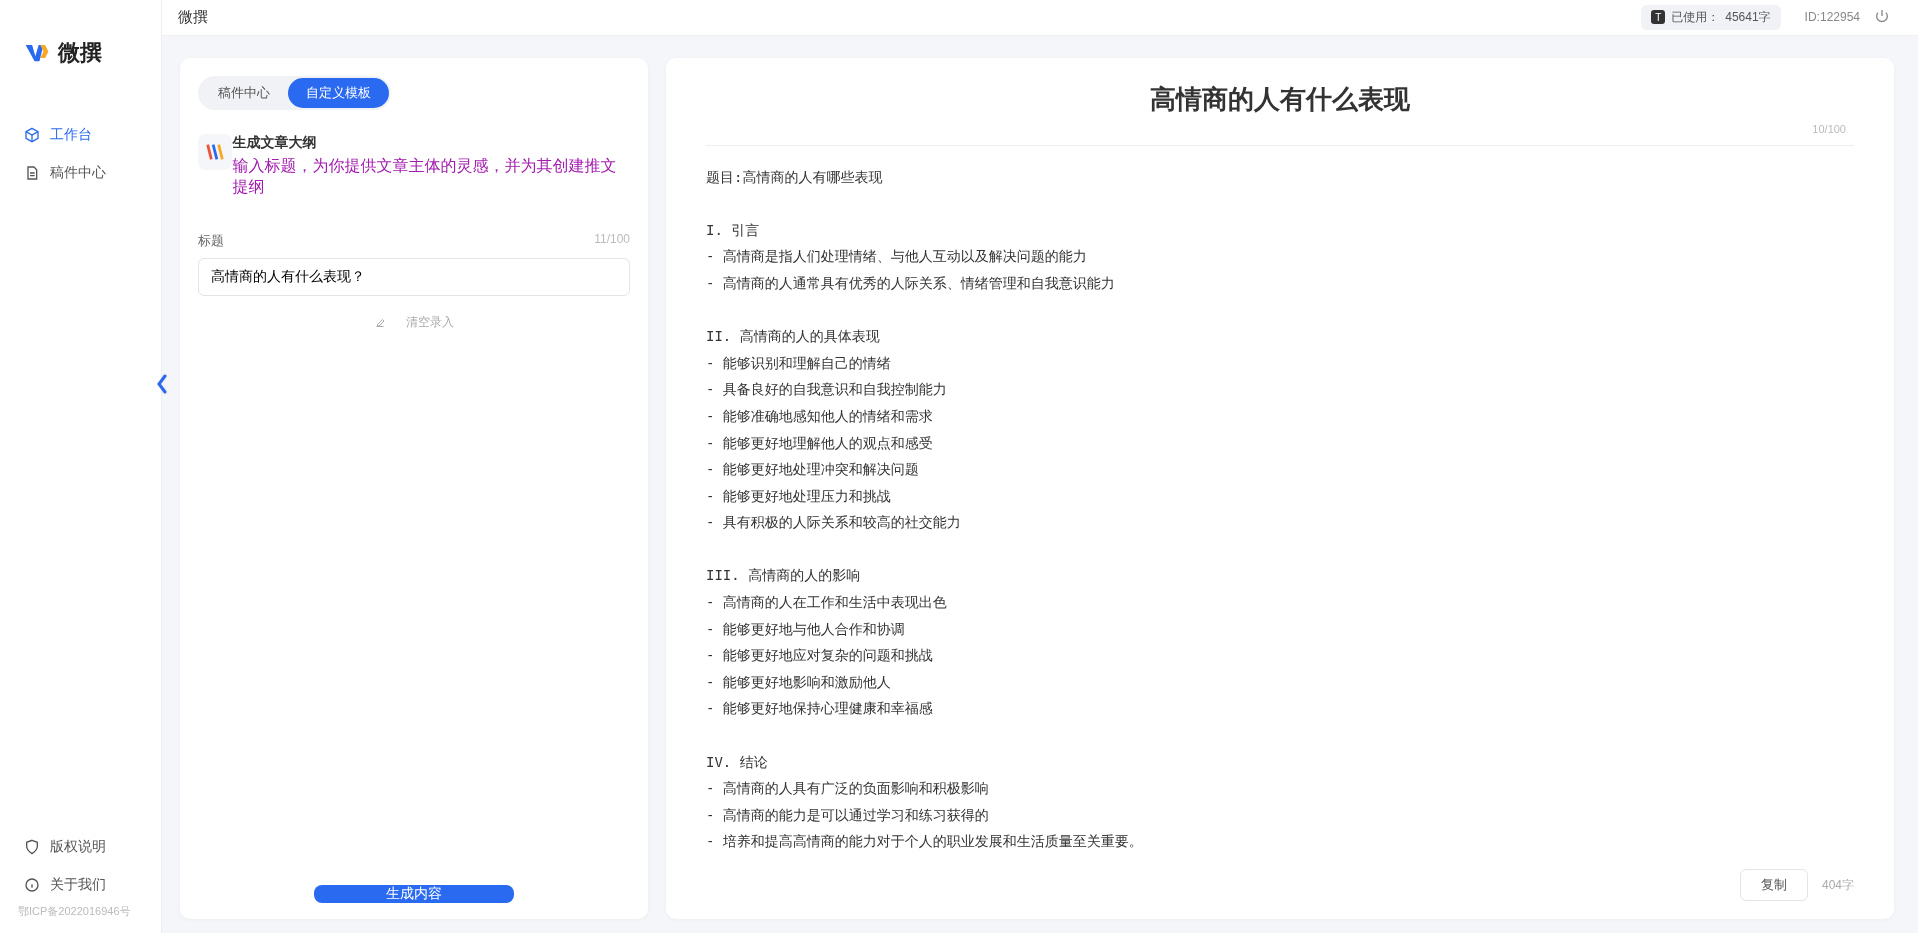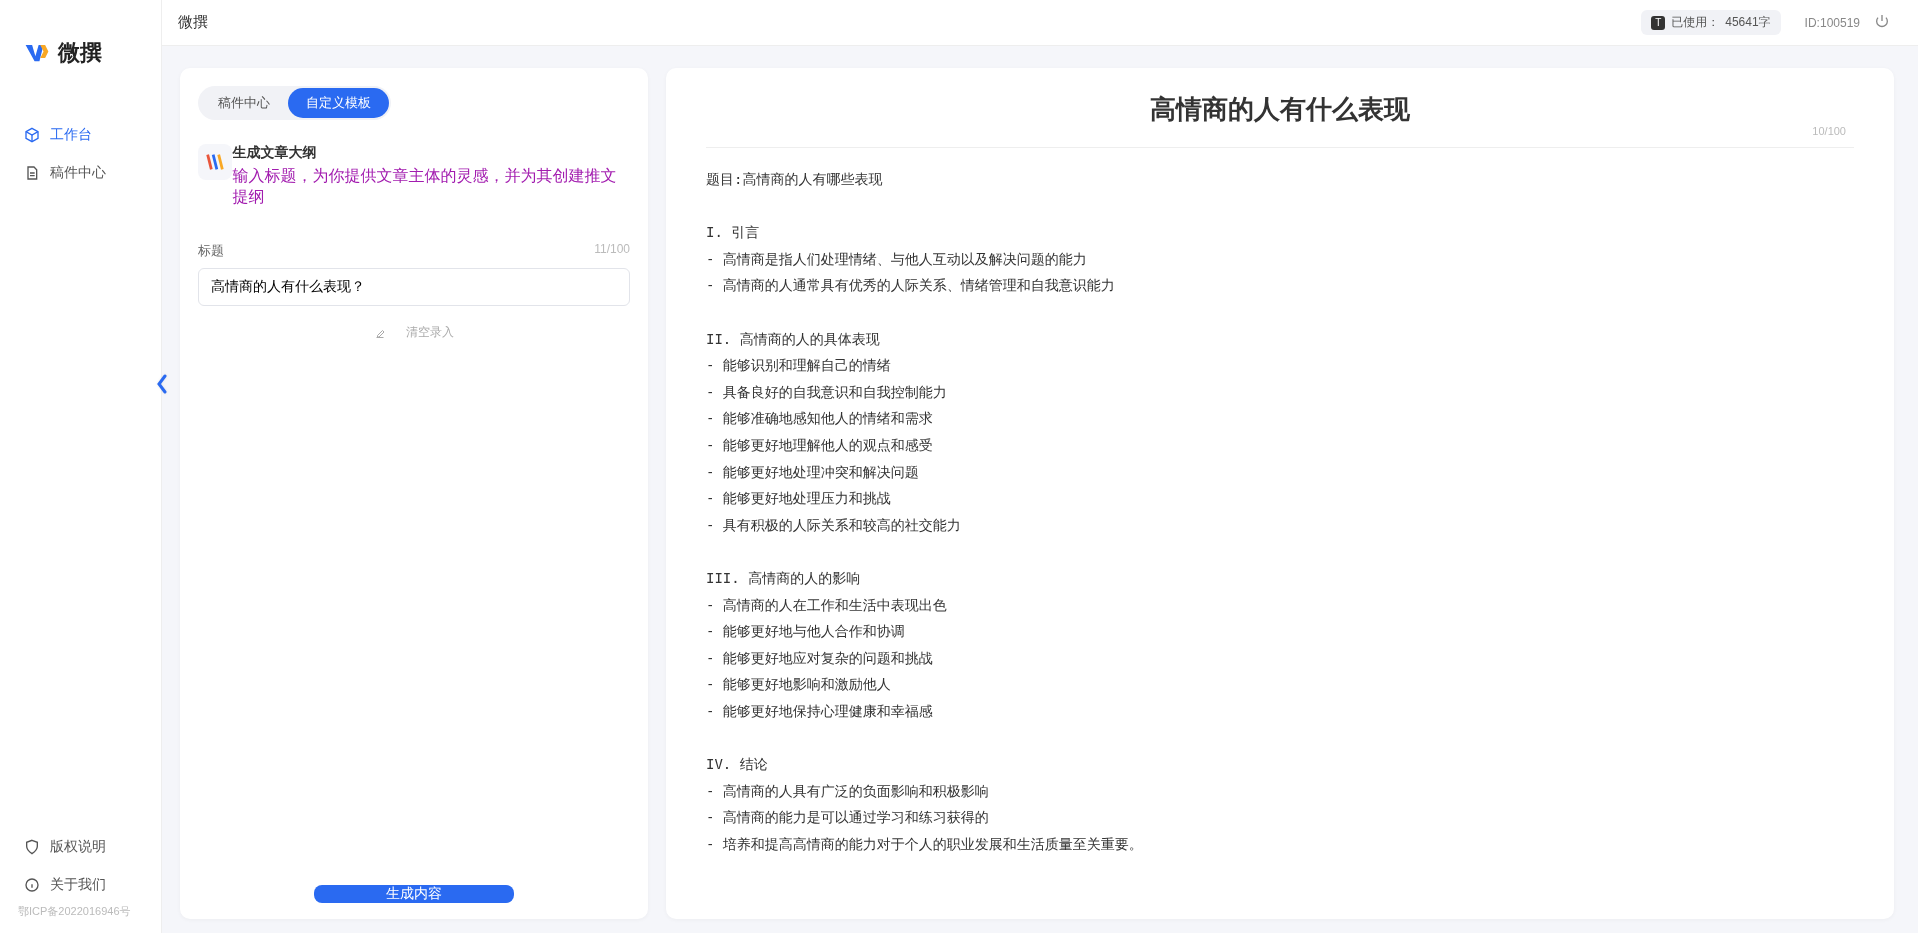--- a/index.html
+++ b/index.html
@@ -45,21 +45,21 @@
 .template-icon svg{ width:22px; height:22px;}
 .tc-body .tc-title { font-size: 14px; font-weight: 600; }
 .tc-body .tc-sub { font-size: 16px; color: #a21caf; margin-top: 4px; }
 .field-block { margin-top: 34px; }
 .field-label-row { display: flex; justify-content: space-between; font-size: 13px; color: #666; margin-bottom: 8px; }
 .field-counter { color: #bbb; font-size: 12px; }
 .text-input { width: 100%; border: 1px solid #e2e4ea; border-radius: 6px; padding: 10px 12px; font-size: 14px; outline: none; }
 .clear-hint { text-align: center; font-size: 12px; color: #aaa; margin-top: 18px; cursor: pointer; display:flex; align-items:center; justify-content:center; gap:20px;}
 .left-spacer { flex: 1; }
 .gen-btn { width: 200px; margin: 0 auto; background: #2a6af1; color: #fff; border: none; border-radius: 8px; padding: 0 0; font-size: 14px; cursor: pointer; text-align: center; }
-.output-title-wrap { text-align: center; border-bottom: 1px solid #eee; padding-bottom: 20px; position: relative; }
+.output-title-wrap { text-align: center; border-bottom: 1px solid #eee; padding-bottom: 28px; position: relative; }
 .output-title { font-family: "Songti SC","SimSun",serif; font-size: 26px; font-weight: 600; }
 .title-counter { position: absolute; right: 8px; bottom: 10px; font-size: 11px; color: #bbb; }
 .output-body { margin-top: 18px; font-size: 14px; line-height: 1.9; color: #333; white-space: pre-wrap; font-family: Menlo, Consolas, monospace, sans-serif; flex: 1; overflow: auto; }
 .output-footer { display:flex; align-items:center; justify-content:flex-end; gap:14px; padding-top:14px;}
 .copy-btn { border:1px solid #e2e4ea; background:#fff; border-radius:6px; padding:6px 20px; font-size:13px; cursor:pointer; color:#555;}
 .word-count { font-size:12px; color:#aaa; }
 </style>
 </head>
 <body>
 
@@ -128,21 +128,21 @@
   <div class="main">
     <header class="topbar">
       <span class="topbar-title">微撰</span>
       <div class="topbar-spacer"></div>
       <div class="usage-pill">
         <span class="t-badge">T</span>
         <span>已使用：</span>
         <span>45641字</span>
       </div>
       <span class="topbar-id">
-        <span>ID:</span><span>100519</span>
+        <span>ID:</span><span>122954</span>
       </span>
       <span class="power-icon">
         <svg width="16" height="16" viewBox="0 0 24 24" fill="none" stroke="currentColor" stroke-width="2">
             <path d="M12 3v9"></path>
             <path d="M6 7a8 8 0 1 0 12 0"></path>
           </svg>
       </span>
     </header>
 
     <div class="content">
@@ -210,17 +210,21 @@
 - 高情商的人在工作和生活中表现出色
 - 能够更好地与他人合作和协调
 - 能够更好地应对复杂的问题和挑战
 - 能够更好地影响和激励他人
 - 能够更好地保持心理健康和幸福感
 
 IV. 结论
 - 高情商的人具有广泛的负面影响和积极影响
 - 高情商的能力是可以通过学习和练习获得的
 - 培养和提高高情商的能力对于个人的职业发展和生活质量至关重要。</div>
+        <div class="output-footer">
+          <button class="copy-btn">复制</button>
+          <span class="word-count">404字</span>
+        </div>
       </section>
 
     </div>
   </div>
 </div>
 
 </body></html>

